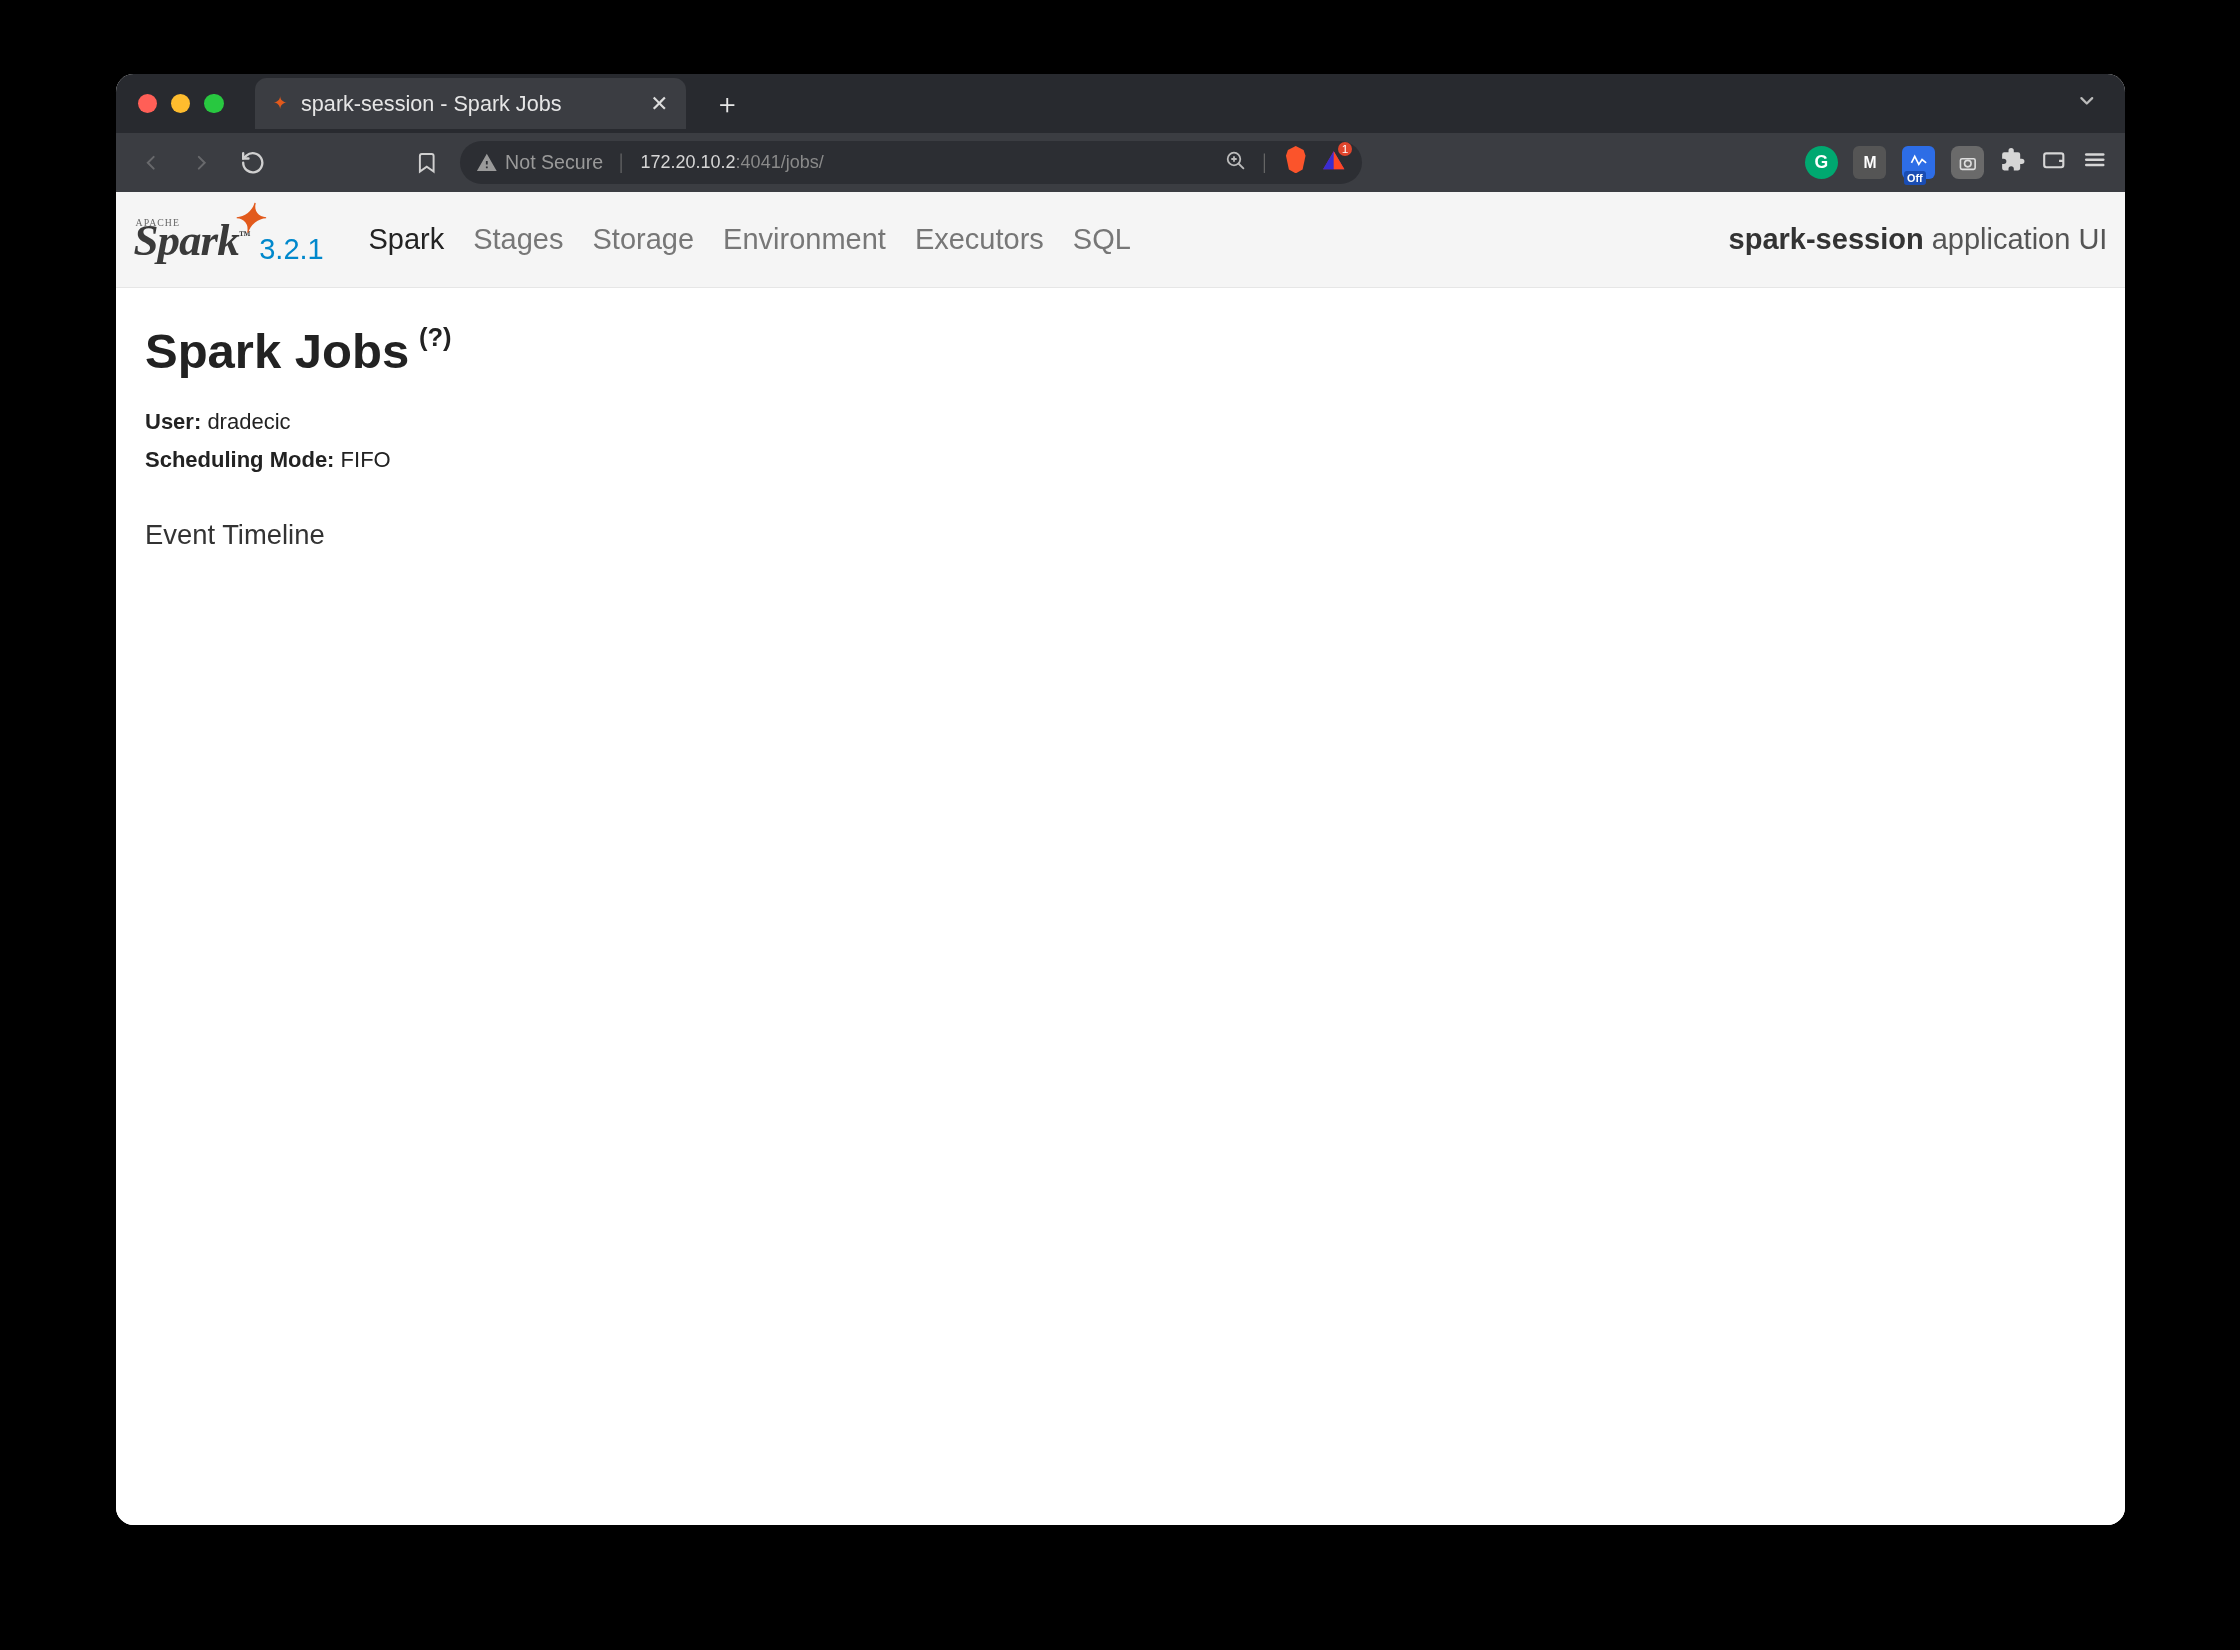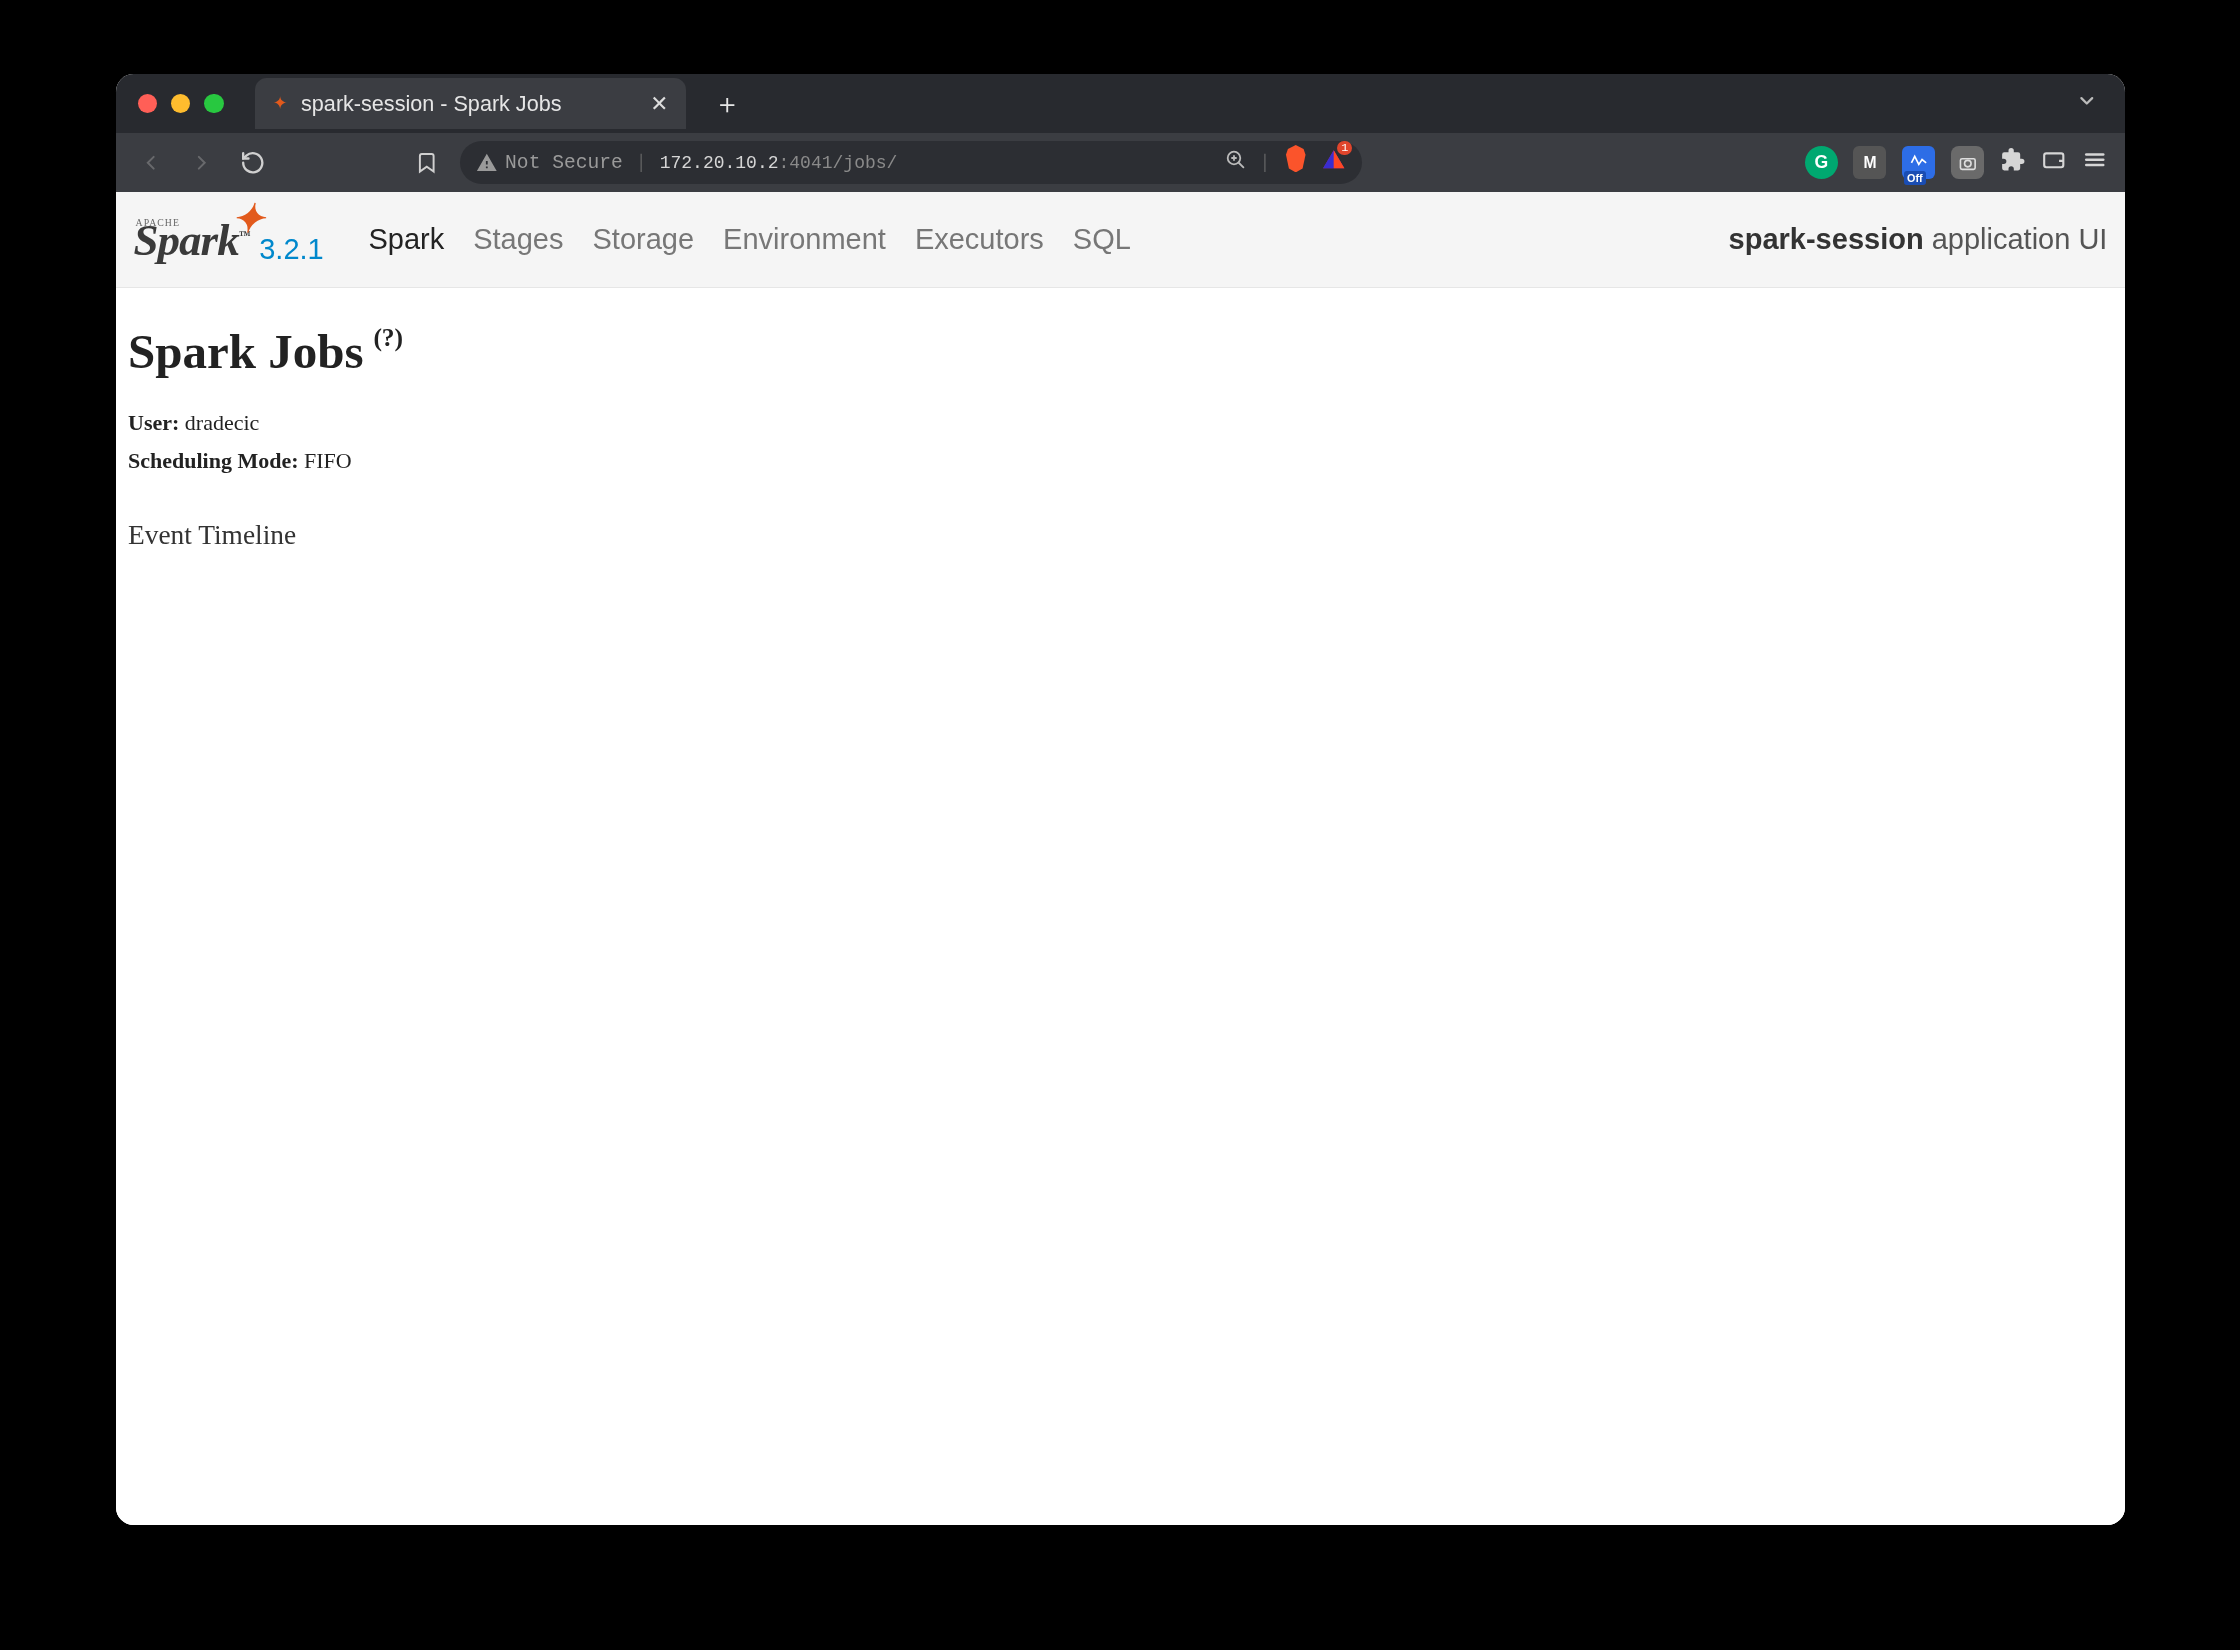--- a/index.html
+++ b/index.html
@@ -75,21 +75,20 @@
     .addr-bar {
       flex: 1;
       height: 43px;
       background: #2c2e33;
       border-radius: 21.6px;
       display: flex;
       align-items: center;
       padding: 0 15.7px;
       gap: 13.7px;
       max-width: 902px;
-      font-family: Liberation Mono, monospace;
     }
     .addr-lock { color: #9a9a9a; font-size: 19.6px; display:flex; align-items:center; gap:7.8px;}
     .addr-text { color: #d6d6d6; font-size: 18px; }
     .addr-text .dim { color: #8a8a8a; }
     .addr-divider { color: #6a6a6a; }
     .toolbar-right { margin-left: auto; display:flex; align-items:center; gap: 15.7px; }
     .ext-icon {
       width: 33px; height: 33px; border-radius: 50%;
       display:flex; align-items:center; justify-content:center;
       font-size: 17.6px; font-weight: bold;
@@ -142,21 +141,21 @@
     .nav-tabs { display:flex; gap: 29px; margin-left: 15.7px;}
     .nav-tab {
       font-size: 29px; color: #777; cursor: pointer;
     }
     .nav-tab.active { color: #222; }
     .app-title {
       margin-left: auto; font-size: 29px; color: #555;
     }
     .app-title .name { font-weight: 700; color:#333;}
 
-    .content { padding: 35px 12px; font-family: Liberation Serif, serif; }
+    .content { padding: 35px 29px; }
     .page-title {
       font-size: 49px; font-weight: 700; color: #222;
       display: flex; align-items: flex-start; gap: 9.8px;
     }
     .page-title .help {
       font-size: 25.5px; font-weight: 700; vertical-align: super; margin-top: 0px;
     }
     .summary-list { margin-top: 23.5px; font-size: 22px; line-height: 1.75; color:#222;}
     .summary-list li { list-style: none; }
     .summary-list strong { font-weight: 700; }

